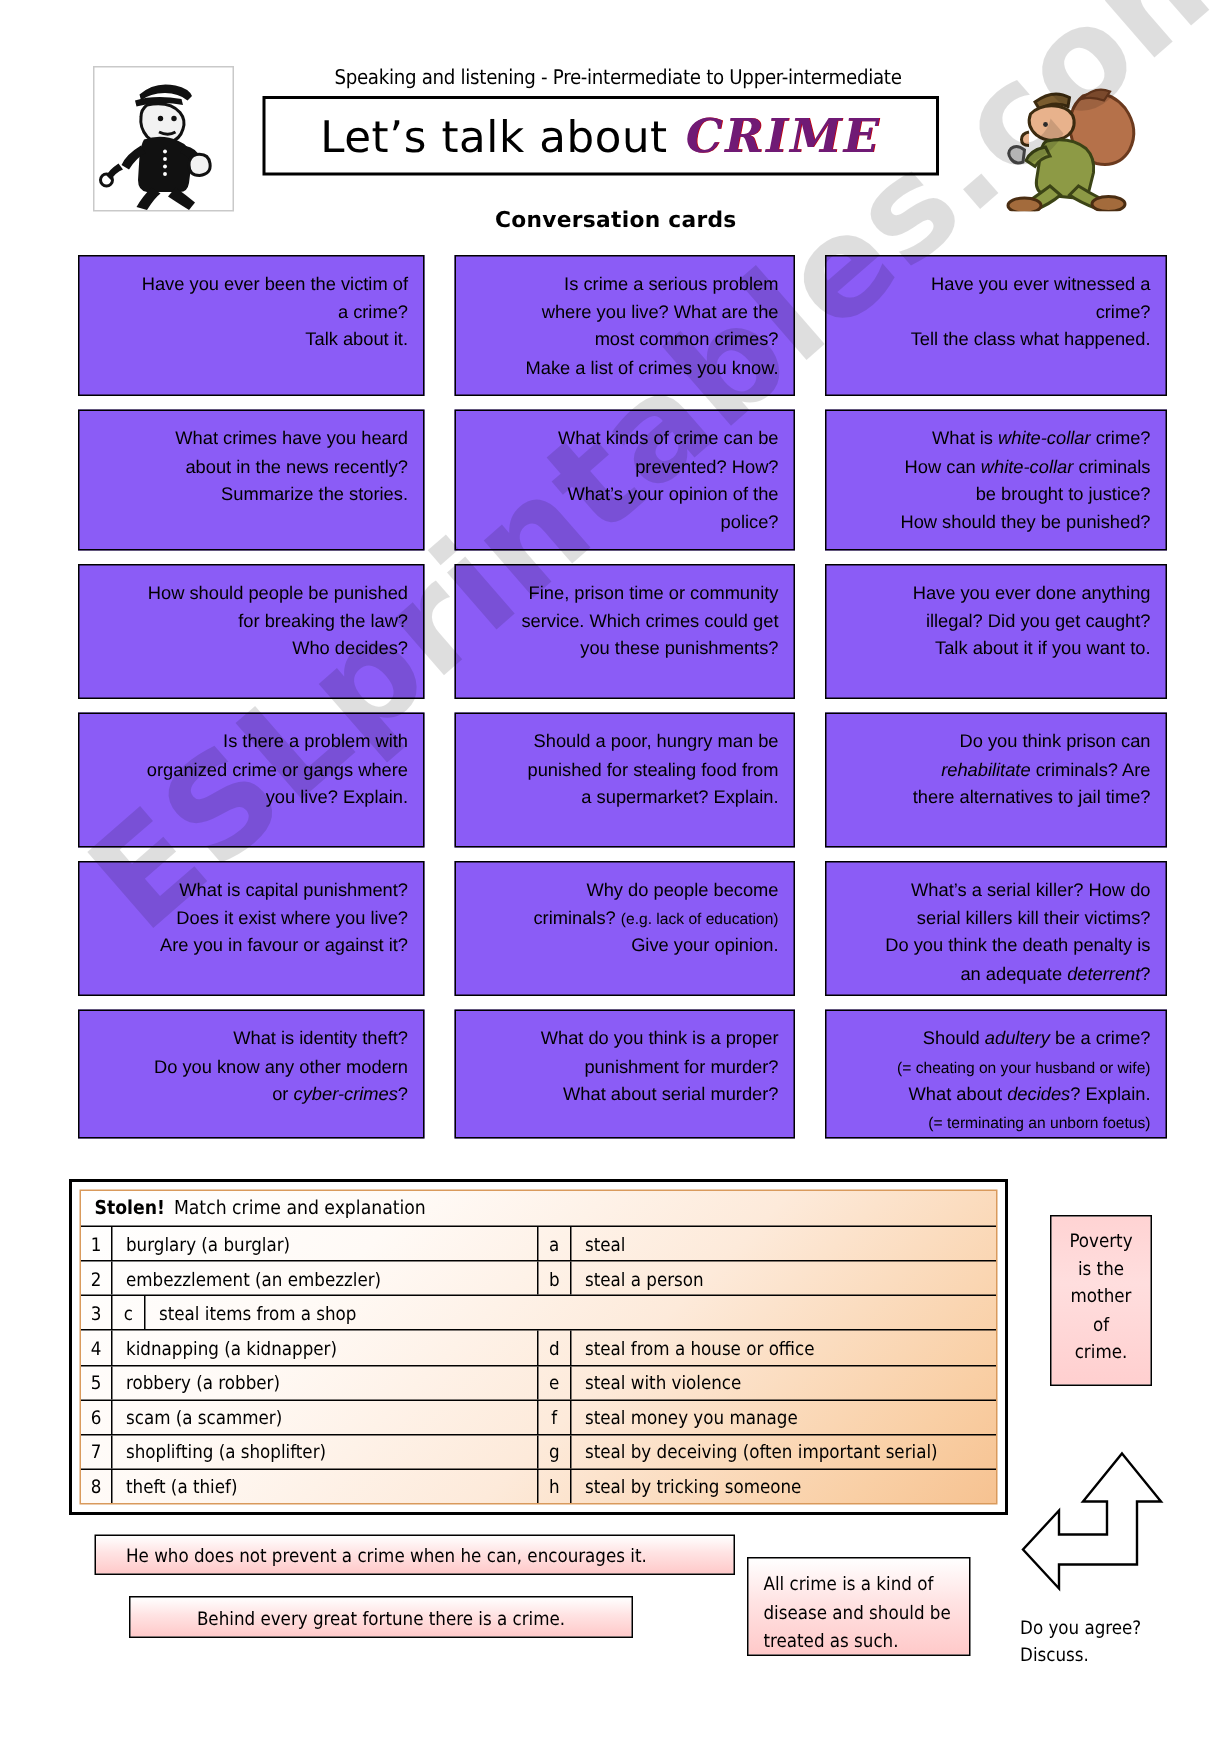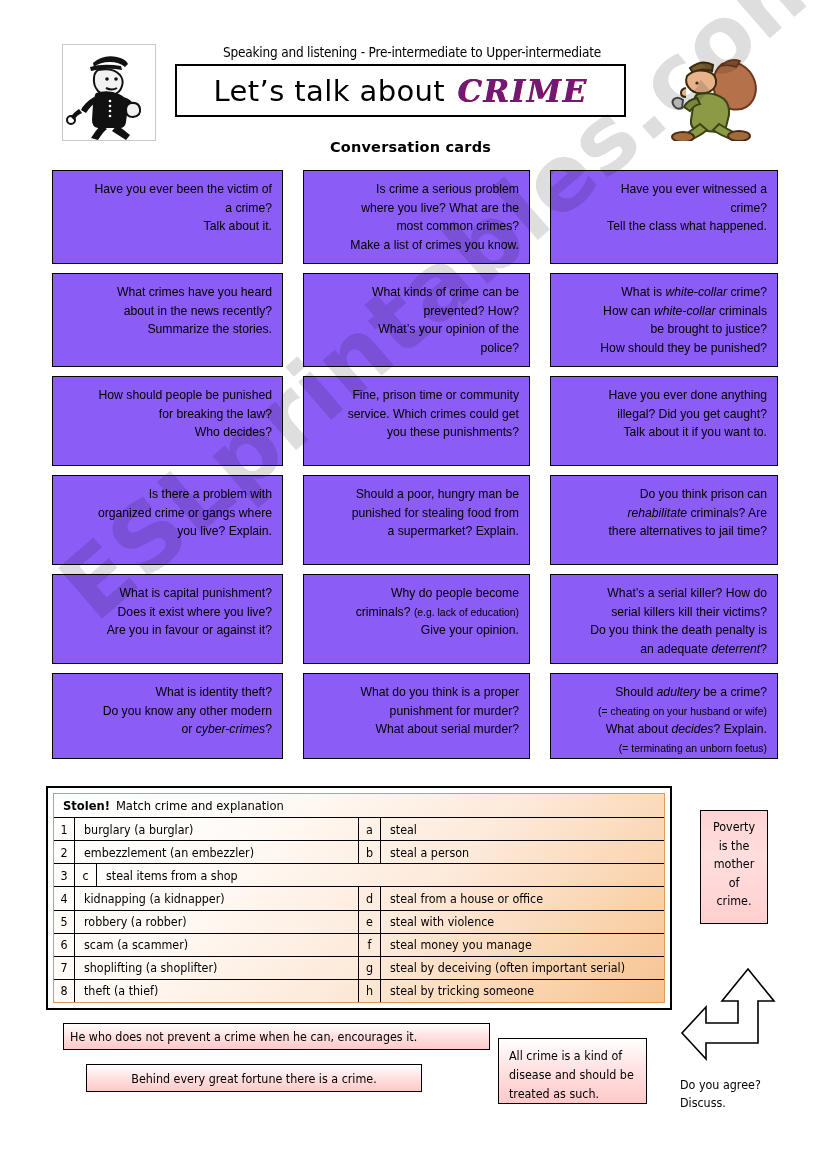--- a/index.html
+++ b/index.html
@@ -222,21 +222,21 @@
     box-sizing: border-box;
     border: 1px solid #000;
     background: linear-gradient(180deg, #ffffff 0%, #ffe3e3 45%, #ffc9c9 100%);
     font-family: "DejaVu Sans Condensed", "DejaVu Sans", sans-serif;
     font-size: 12.4px;
     z-index: 3;
   }
   #quote-1 {
     left: 63px; top: 1023px;
     width: 427px; height: 27px;
-    display: flex; align-items: center; padding-left: 6px;
+    display: flex; align-items: center; padding-left: 20px;
   }
   #quote-2 {
     left: 86px; top: 1064px;
     width: 336px; height: 28px;
     display: flex; align-items: center; justify-content: center;
   }
   #quote-3 {
     left: 498px; top: 1038px;
     width: 149px; height: 66px;
     padding: 7px 0 16px 10px;

